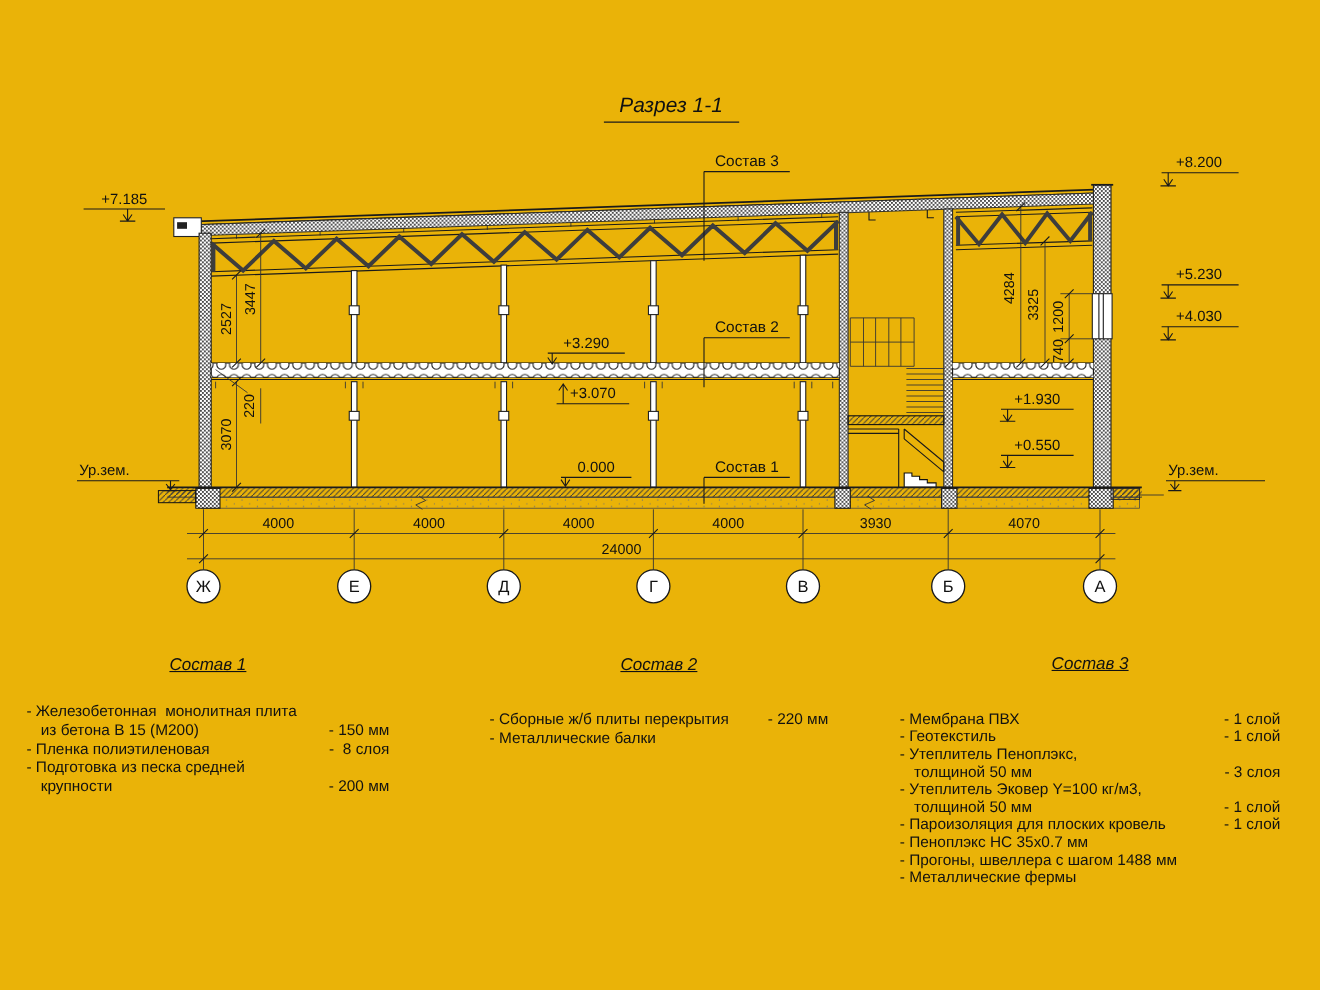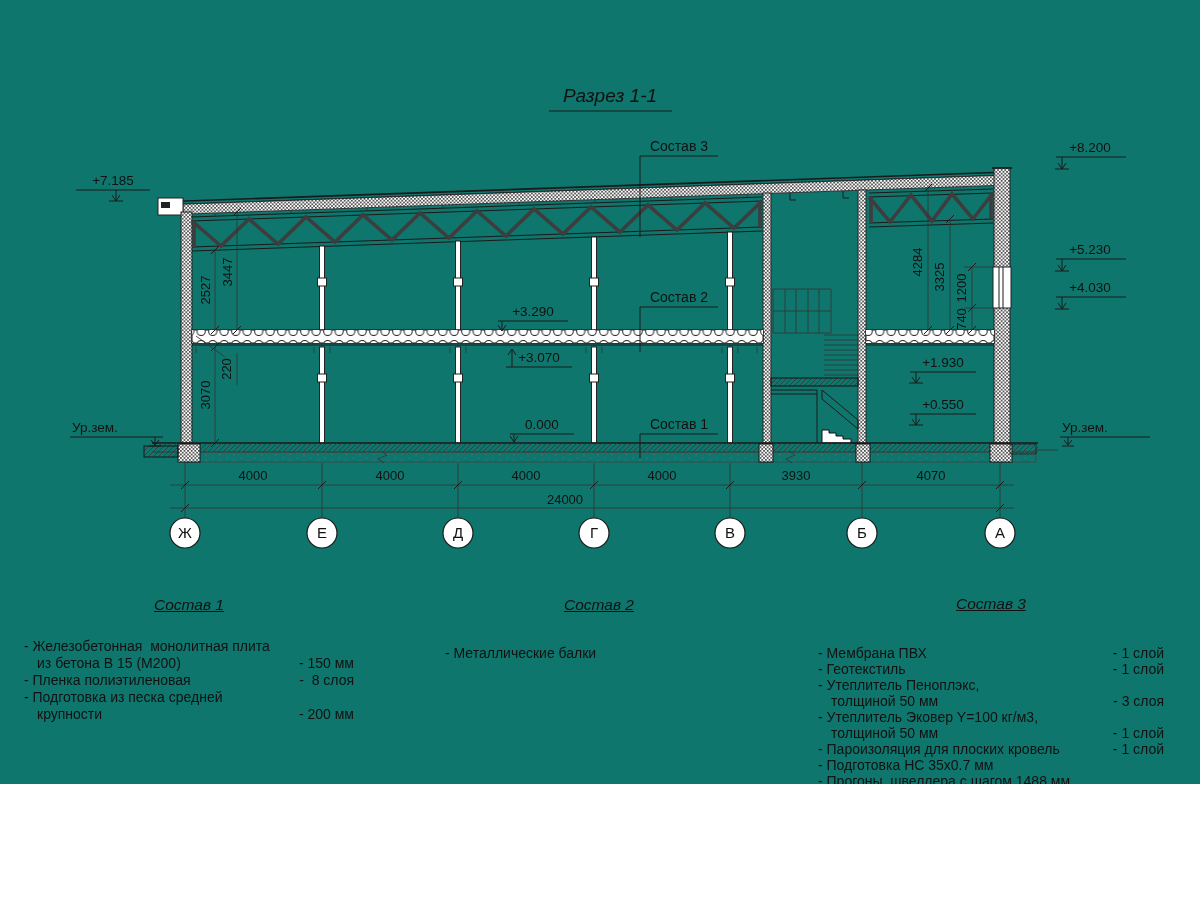--- a/index.html
+++ b/index.html
@@ -1,17 +1,17 @@
 <!DOCTYPE html>
 <html><head>
 <meta charset="utf-8">
 <style>
   html,body{margin:0;padding:0;background:#fff;}
   body{width:1200px;height:900px;font-family:"Liberation Sans",sans-serif;color:#111;}
-  .sheet{position:relative;width:1200px;height:784px;overflow:hidden;background:#0f766e;}
+  .sheet{position:relative;width:1200px;height:900px;overflow:hidden;background:#eab308;}
   svg{position:absolute;left:0;top:0;}
   svg text{fill:#111;font-family:"Liberation Sans",sans-serif;}
   .ln{stroke:#1a1a1a;stroke-width:1;fill:none;}
   .ln2{stroke:#1a1a1a;stroke-width:1.6;fill:none;}
   .thin{stroke:#333;stroke-width:0.8;fill:none;}
   .truss{stroke:#3d3d3d;stroke-width:3.6;fill:none;}
   .dim{font-size:13px;}
   .lvl{font-size:13.5px;}
   .axis{font-size:15px;}
   .callout{font-size:14px;}
@@ -306,20 +306,24 @@
       </div>
   <div class="row ind">
         <span class="t">крупности</span>
         <span class="v">- 200 мм</span>
       </div>
 </div>
 
 <div class="legend b2">
   <span class="legend-title">Состав 2</span>
   <div class="row">
+        <span class="t">- Сборные ж/б плиты перекрытия</span>
+        <span class="v">- 220 мм</span>
+      </div>
+  <div class="row">
         <span class="t">- Металлические балки</span>
         <span class="v"></span>
       </div>
 </div>
 
 <div class="legend b3">
   <span class="legend-title">Состав 3</span>
   <div class="row">
         <span class="t">- Мембрана ПВХ</span>
         <span class="v">- 1 слой</span>
@@ -342,21 +346,21 @@
       </div>
   <div class="row ind">
         <span class="t">толщиной 50 мм</span>
         <span class="v">- 1 слой</span>
       </div>
   <div class="row">
         <span class="t">- Пароизоляция для плоских кровель</span>
         <span class="v">- 1 слой</span>
       </div>
   <div class="row">
-        <span class="t">- Подготовка НС 35х0.7 мм</span>
+        <span class="t">- Пеноплэкс НС 35х0.7 мм</span>
         <span class="v"></span>
       </div>
   <div class="row">
         <span class="t">- Прогоны, швеллера с шагом 1488 мм</span>
         <span class="v"></span>
       </div>
   <div class="row">
         <span class="t">- Металлические фермы</span>
         <span class="v"></span>
       </div>

